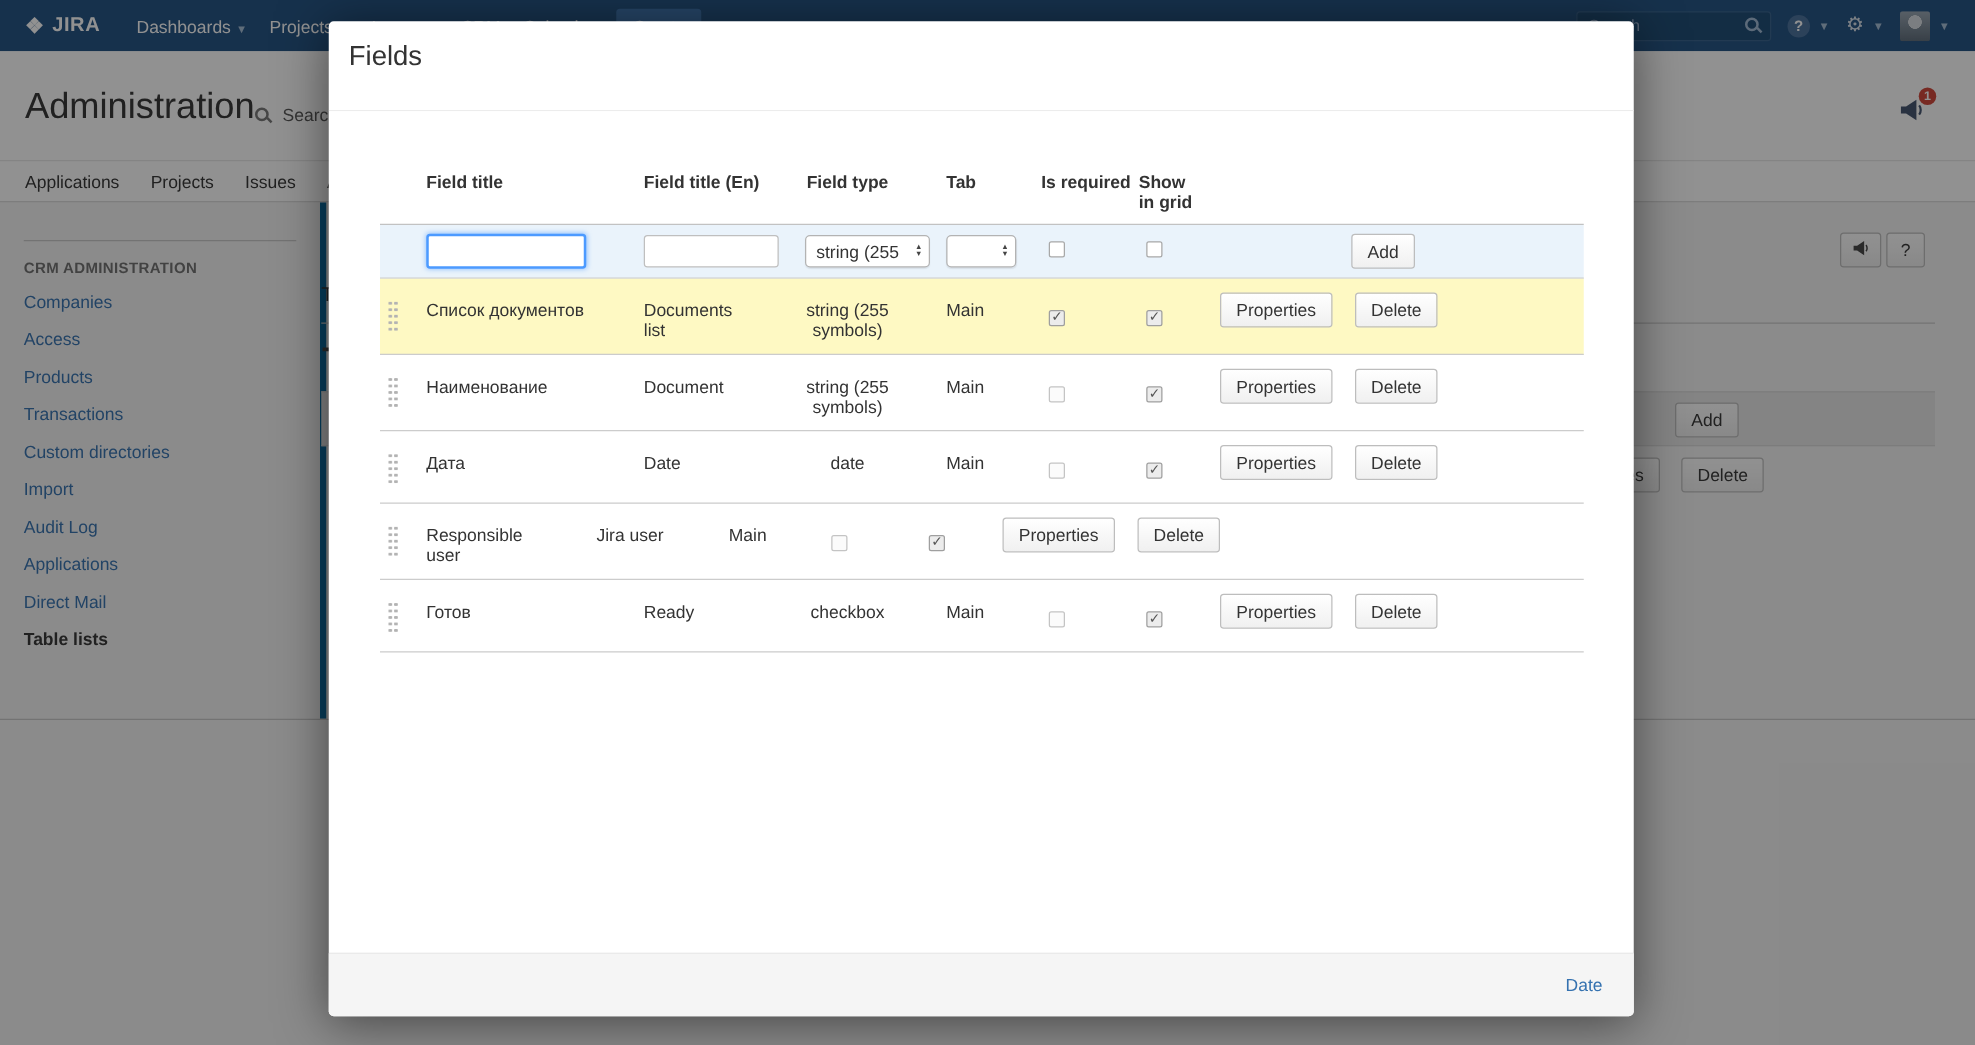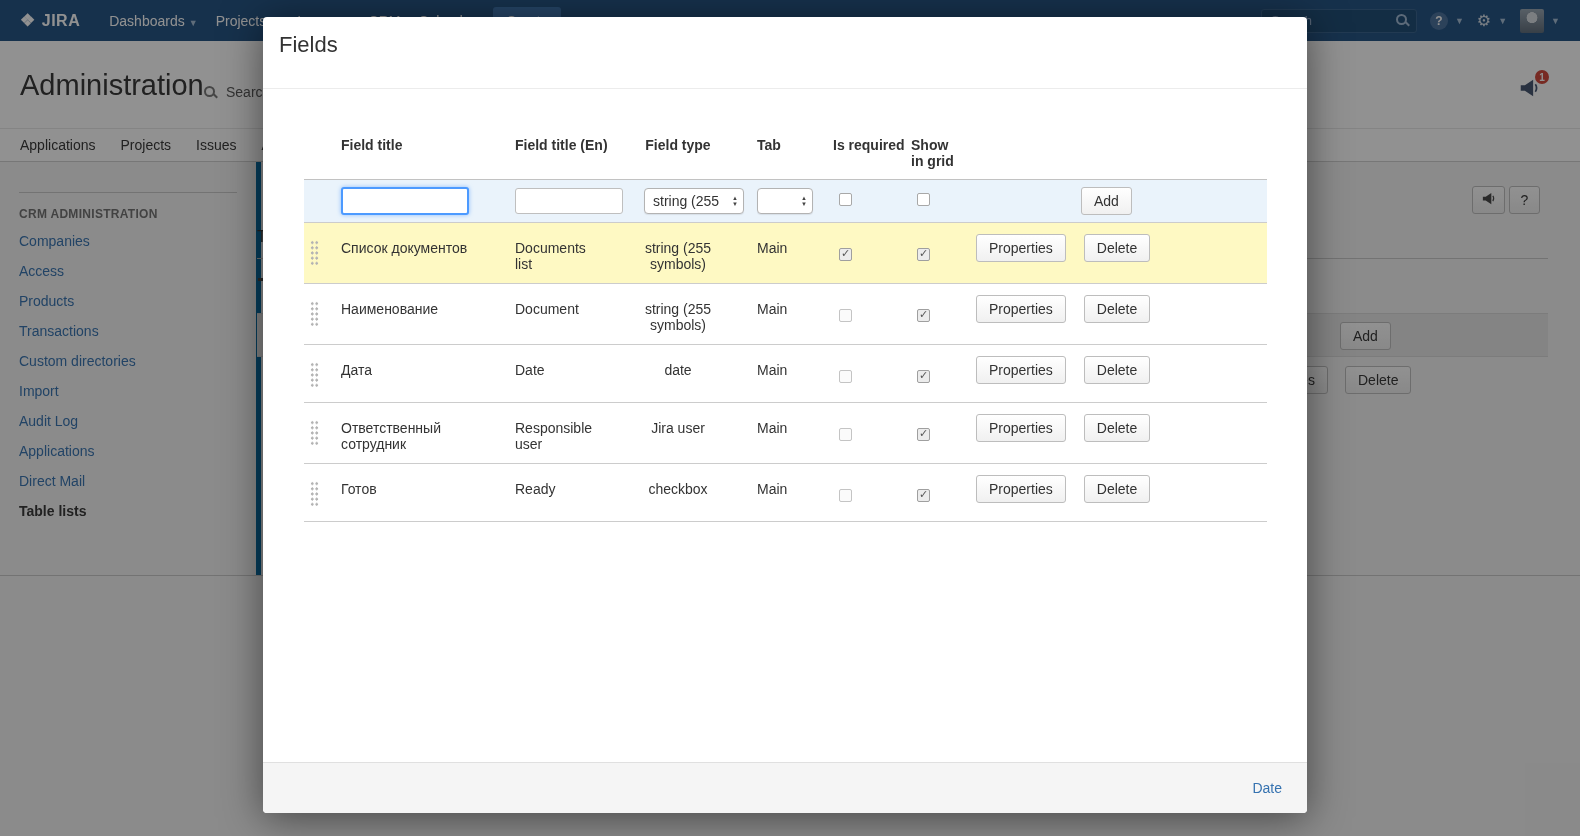--- a/index.html
+++ b/index.html
@@ -290,21 +290,20 @@
       <div class="c-req"><span class="cb dim"></span></div>
       <div class="c-grid"><span class="cb dim checked"></span></div>
       <div class="c-act">
         <button class="btn">Properties</button>
         <button class="btn">Delete</button>
       </div>
     </div>
 
     <div class="frow row-cells">
       <div class="c-handle"><span class="grip"></span></div>
-      <div class="c-title">Ответственный сотрудник</div>
       <div class="c-en">Responsible user</div>
       <div class="c-type">Jira user</div>
       <div class="c-tab">Main</div>
       <div class="c-req"><span class="cb dim"></span></div>
       <div class="c-grid"><span class="cb dim checked"></span></div>
       <div class="c-act">
         <button class="btn">Properties</button>
         <button class="btn">Delete</button>
       </div>
     </div>

